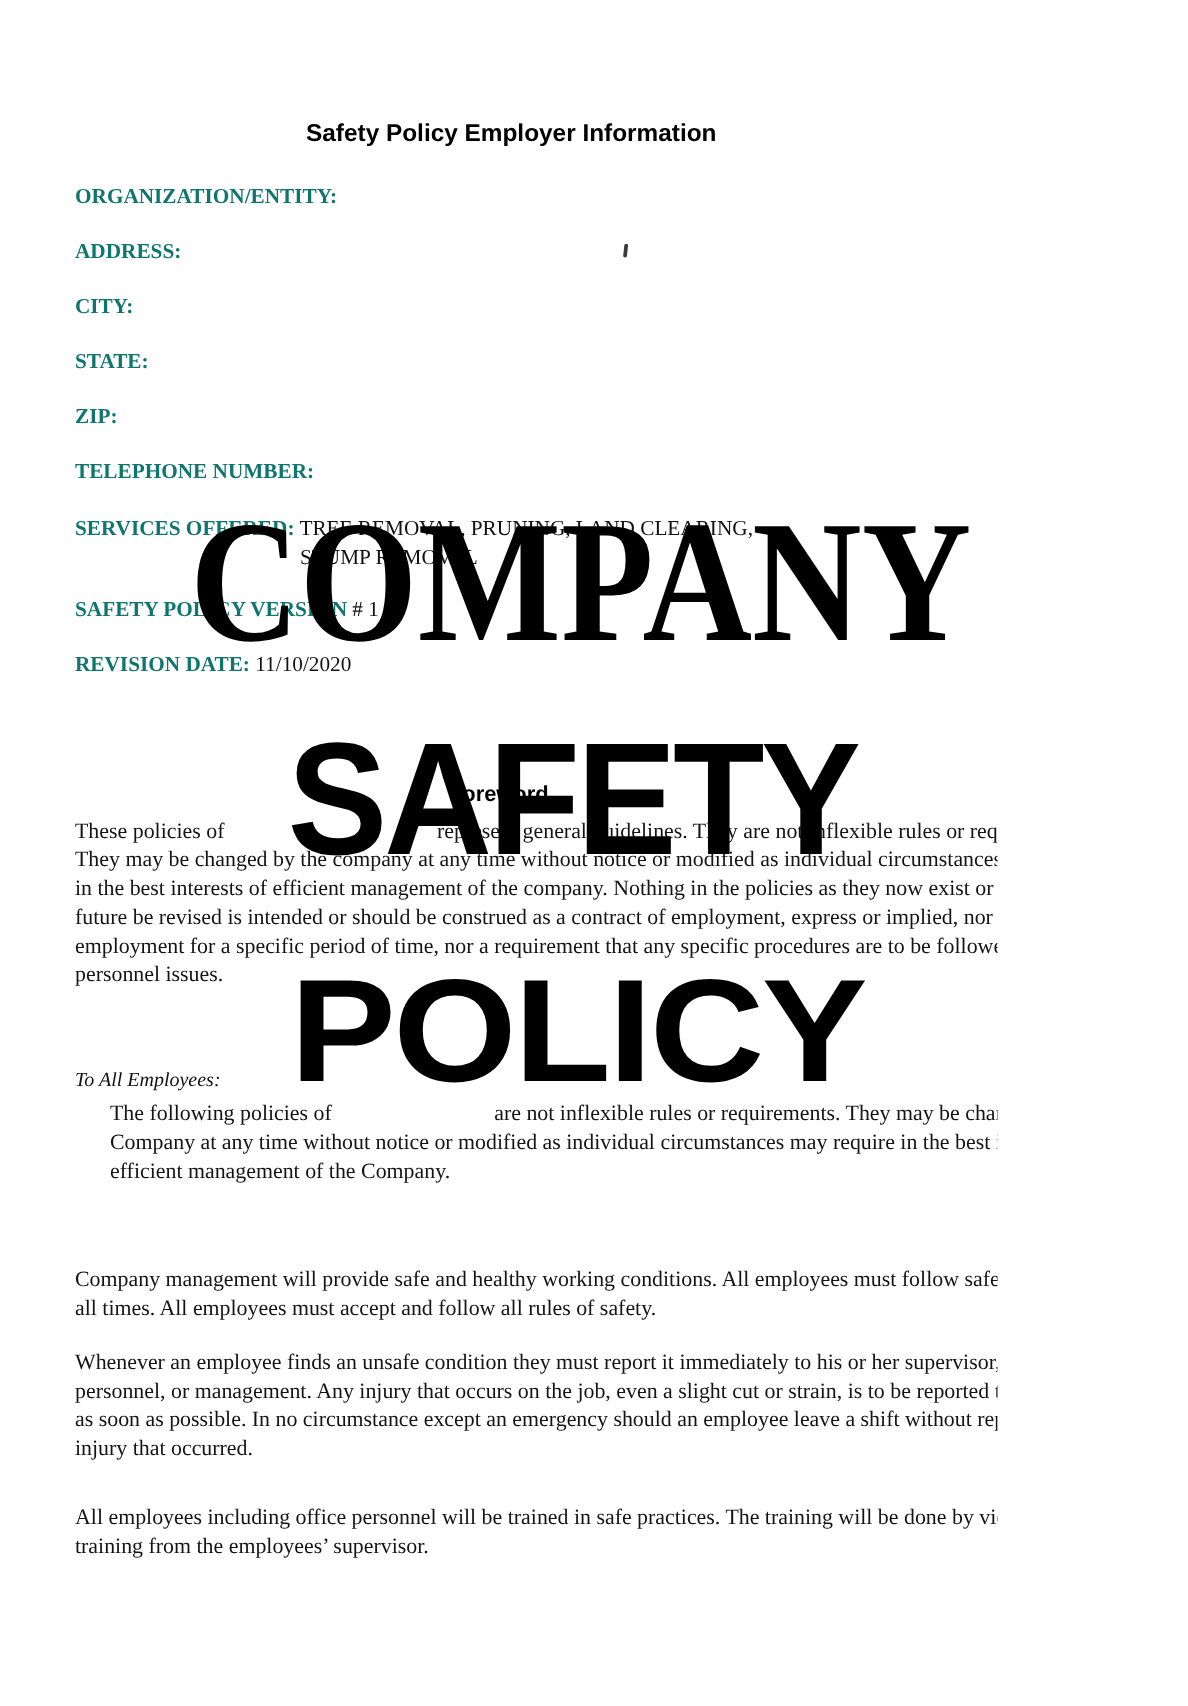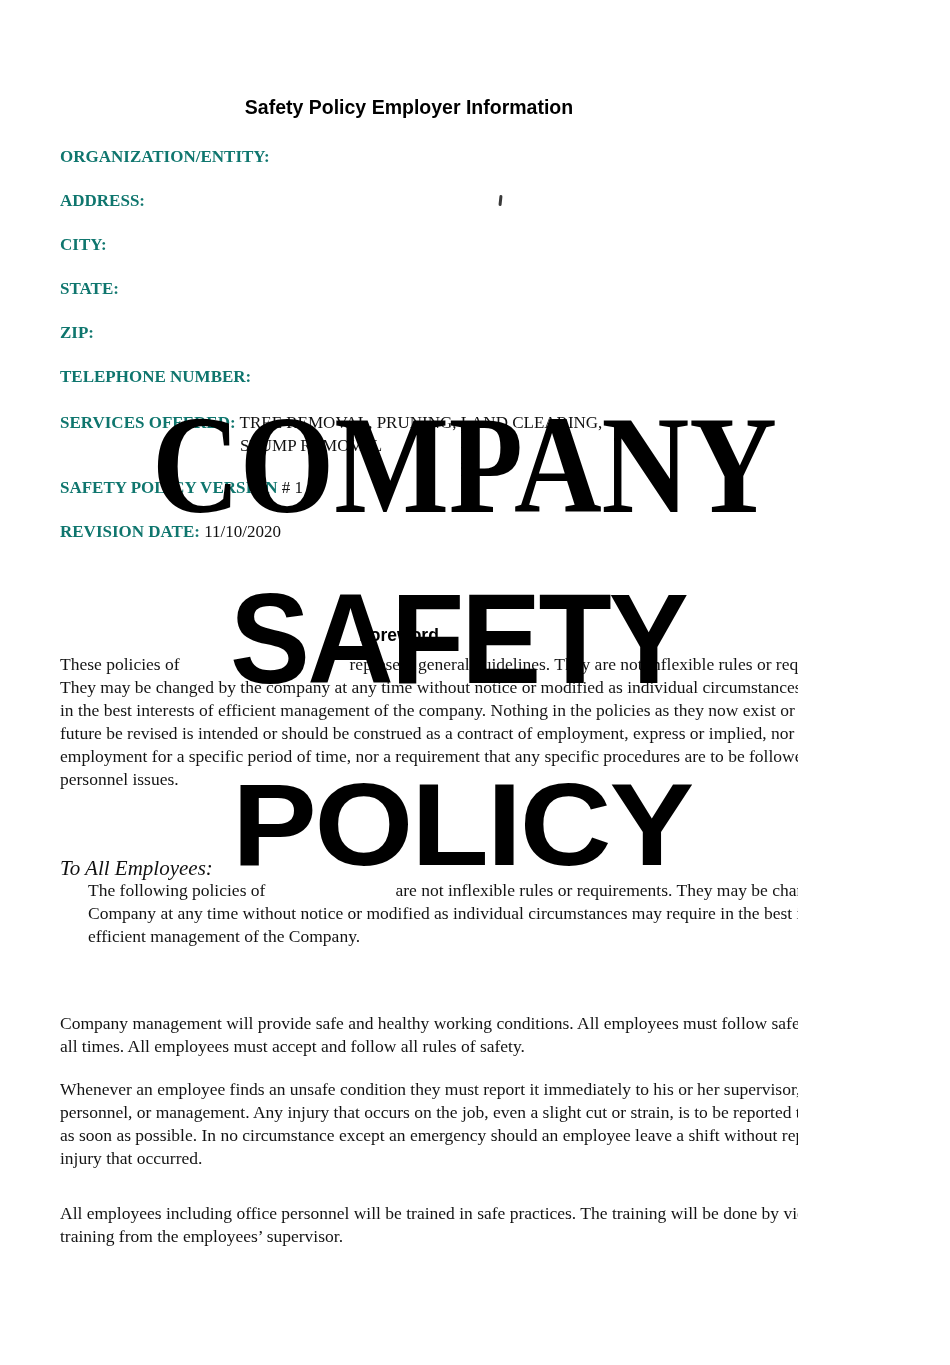--- a/index.html
+++ b/index.html
@@ -41,21 +41,21 @@
   .sec-heading {
     position:absolute;
     font-family:"Liberation Sans", sans-serif;
     font-weight:bold; color:#000;
   }
   .foreword-heading { left:0; top:625px; width:100%; text-align:center; font-size:17.5px; }
   .principles-heading { left:347px; top:830px; font-size:19.5px; }
 
   .salutation {
     position:absolute; left:60px; top:856px;
-    font-style:italic; font-size:21px; color:#111;
+    font-style:italic; font-size:16px; color:#111;
   }
 
   
   .stray-mark {
     position:absolute; left:499px; top:195px;
     width:2.5px; height:11px; background:#3a3a3a;
     border-radius:2px; transform:rotate(6deg);
   }
 
   

